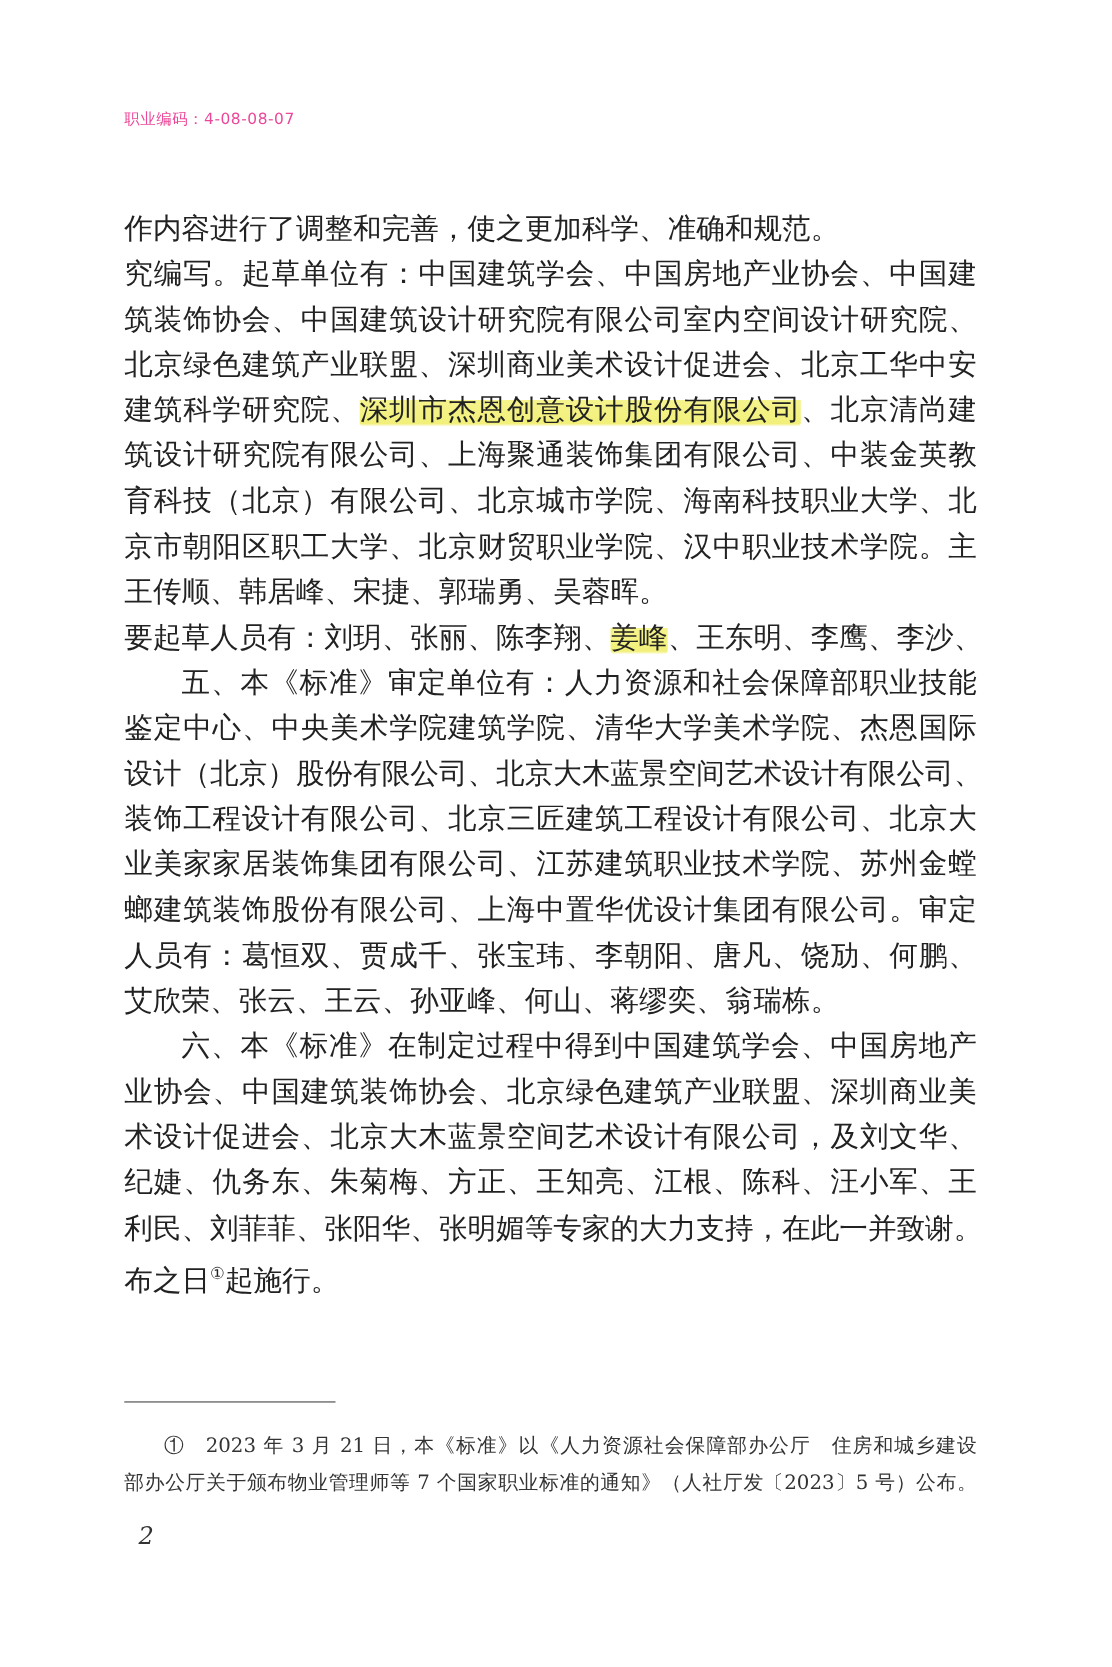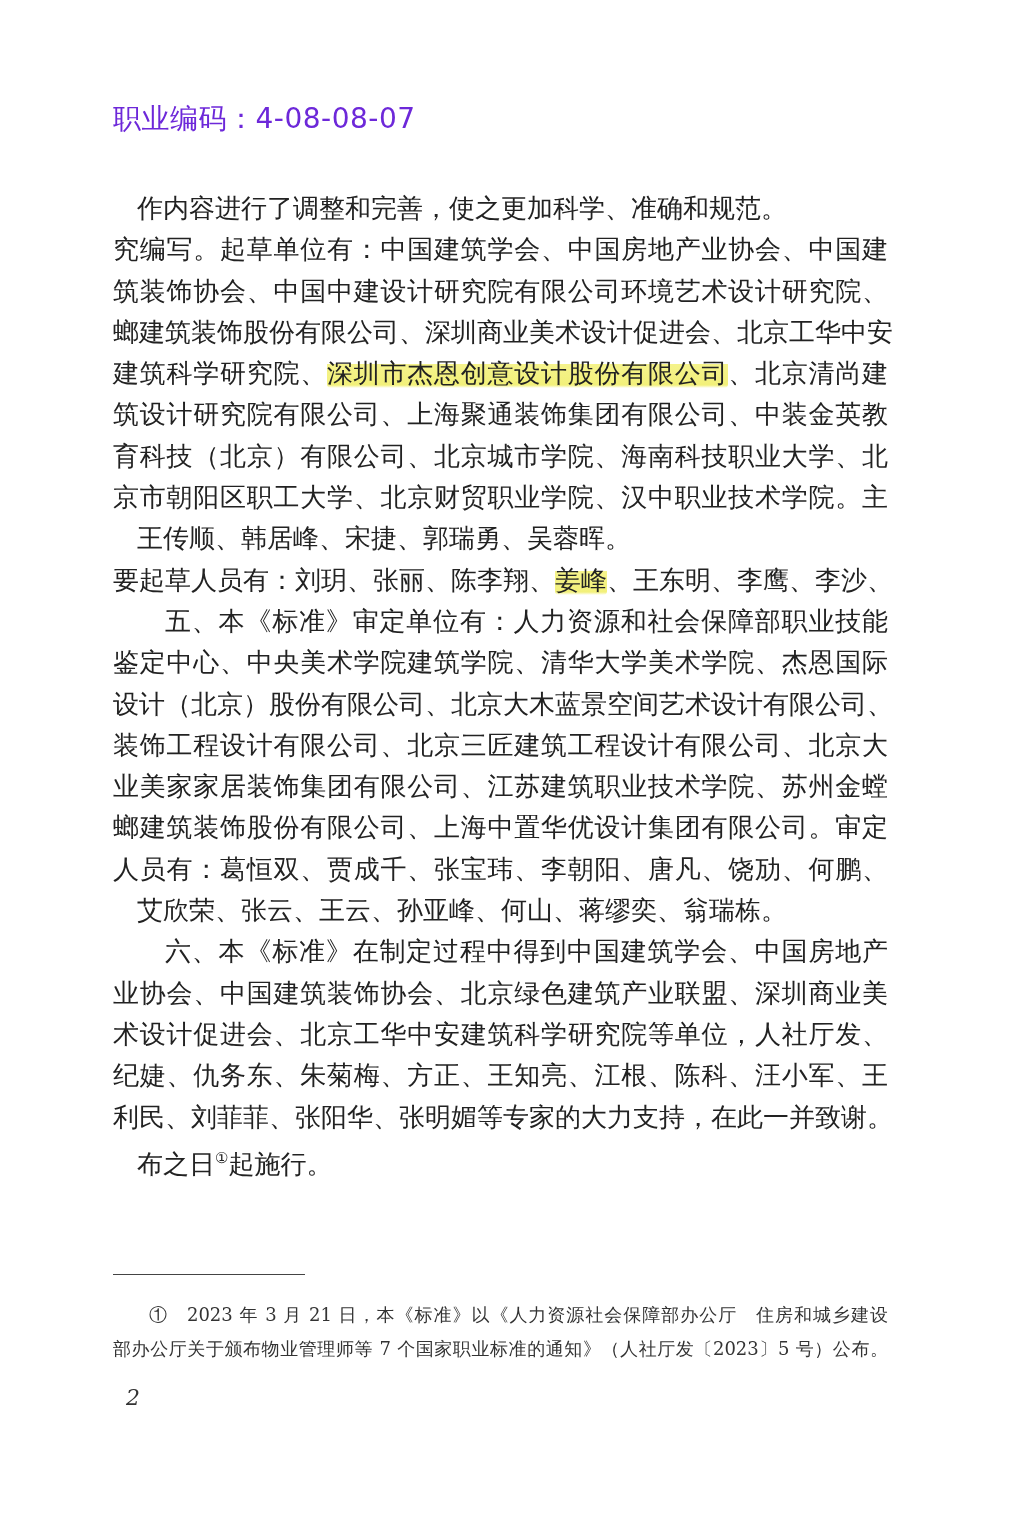--- a/index.html
+++ b/index.html
@@ -1,56 +1,56 @@
 <!DOCTYPE html>
 <html><head>
 <meta charset="utf-8">
 <style>
   html, body { margin: 0; padding: 0; background: #ffffff; }
   body { width: 1011px; height: 1515px; position: relative; overflow: hidden; font-family: "DejaVu Serif", "Liberation Serif", serif; color: #222; }
-  .header { position: absolute; left: 113px; top: 100px; font-family: "DejaVu Sans", "Liberation Sans", sans-serif; font-size: 28px; color: #6d28d9; letter-spacing: 0.5px; }
+  .header { position: absolute; left: 113px; top: 100px; font-family: "DejaVu Sans", "Liberation Sans", sans-serif; font-size: 14px; color: #ec4899; letter-spacing: 0.5px; }
   .body-text { position: absolute; left: 113px; top: 188px; width: 775px; }
   .line { height: 41.3px; line-height: 41.3px; font-size: 26px; white-space: nowrap; text-align: justify; text-align-last: justify; letter-spacing: 0px; }
-  .line.last { text-align-last: left; margin-left: 24px; }
+  .line.last { text-align-last: left; }
   .indent { padding-left: 52px; }
   .hl { background: linear-gradient(to bottom, transparent 20%, #f5f38c 20%, #f2f07a 90%, transparent 100%); border-radius: 4px; }
   .sup { font-size: 15px; vertical-align: 10px; }
   .rule { position: absolute; left: 113px; top: 1274px; width: 192px; height: 1px; background: #444; }
   .footnote { position: absolute; left: 113px; top: 1298px; width: 775px; font-size: 18px; color: #333; }
   .footnote .fl { height: 34px; line-height: 34px; white-space: nowrap; text-align: justify; text-align-last: justify; }
   .footnote .fl.first { padding-left: 36px; }
   .pagenum { position: absolute; left: 126px; top: 1385px; font-size: 22px; font-style: italic; color: #333; }
 </style>
 </head>
 <body>
 
 <div class="header">职业编码：4-08-08-07</div>
 
 <div class="body-text">
   <div class="line last">作内容进行了调整和完善，使之更加科学、准确和规范。</div>
   <div class="line">究编写。起草单位有：中国建筑学会、中国房地产业协会、中国建</div>
-  <div class="line">筑装饰协会、中国中建设计研究院有限公司环境艺术设计研究院、</div>
-  <div class="line">螂建筑装饰股份有限公司、深圳商业美术设计促进会、北京工华中安</div>
+  <div class="line">筑装饰协会、中国建筑设计研究院有限公司室内空间设计研究院、</div>
+  <div class="line">北京绿色建筑产业联盟、深圳商业美术设计促进会、北京工华中安</div>
   <div class="line"><span>建筑科学研究院、</span><span class="hl">深圳市杰恩创意设计股份有限公司</span><span>、北京清尚建</span></div>
   <div class="line">筑设计研究院有限公司、上海聚通装饰集团有限公司、中装金英教</div>
   <div class="line">育科技（北京）有限公司、北京城市学院、海南科技职业大学、北</div>
   <div class="line">京市朝阳区职工大学、北京财贸职业学院、汉中职业技术学院。主</div>
   <div class="line last">王传顺、韩居峰、宋捷、郭瑞勇、吴蓉晖。</div>
   <div class="line"><span>要起草人员有：刘玥、张丽、陈李翔、</span><span class="hl">姜峰</span><span>、王东明、李鹰、李沙、</span></div>
   <div class="line indent">五、本《标准》审定单位有：人力资源和社会保障部职业技能</div>
   <div class="line">鉴定中心、中央美术学院建筑学院、清华大学美术学院、杰恩国际</div>
   <div class="line">设计（北京）股份有限公司、北京大木蓝景空间艺术设计有限公司、</div>
   <div class="line">装饰工程设计有限公司、北京三匠建筑工程设计有限公司、北京大</div>
   <div class="line">业美家家居装饰集团有限公司、江苏建筑职业技术学院、苏州金螳</div>
   <div class="line">螂建筑装饰股份有限公司、上海中置华优设计集团有限公司。审定</div>
   <div class="line">人员有：葛恒双、贾成千、张宝玮、李朝阳、唐凡、饶劢、何鹏、</div>
   <div class="line last">艾欣荣、张云、王云、孙亚峰、何山、蒋缪奕、翁瑞栋。</div>
   <div class="line indent">六、本《标准》在制定过程中得到中国建筑学会、中国房地产</div>
   <div class="line">业协会、中国建筑装饰协会、北京绿色建筑产业联盟、深圳商业美</div>
-  <div class="line">术设计促进会、北京工华中安建筑科学研究院等单位，人社厅发、</div>
+  <div class="line">术设计促进会、北京大木蓝景空间艺术设计有限公司，及刘文华、</div>
   <div class="line">纪婕、仇务东、朱菊梅、方正、王知亮、江根、陈科、汪小军、王</div>
   <div class="line">利民、刘菲菲、张阳华、张明媚等专家的大力支持，在此一并致谢。</div>
   <div class="line last"><span>布之日</span><span class="sup">①</span><span>起施行。</span></div>
 </div>
 
 <div class="rule"></div>
 
 <div class="footnote">
   <div class="fl first">①　2023 年 3 月 21 日，本《标准》以《人力资源社会保障部办公厅　住房和城乡建设</div>
   <div class="fl">部办公厅关于颁布物业管理师等 7 个国家职业标准的通知》（人社厅发〔2023〕5 号）公布。</div>

